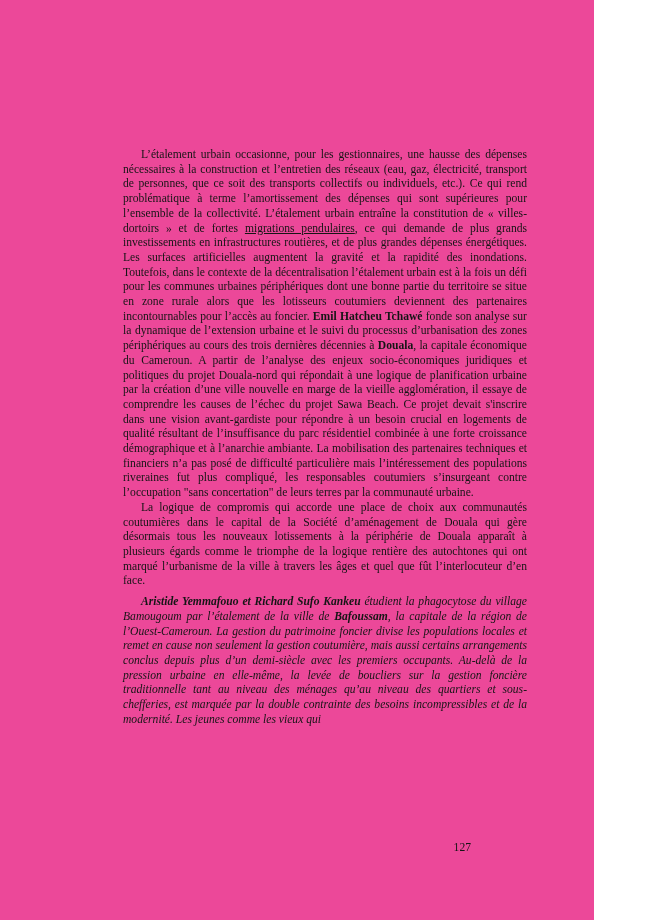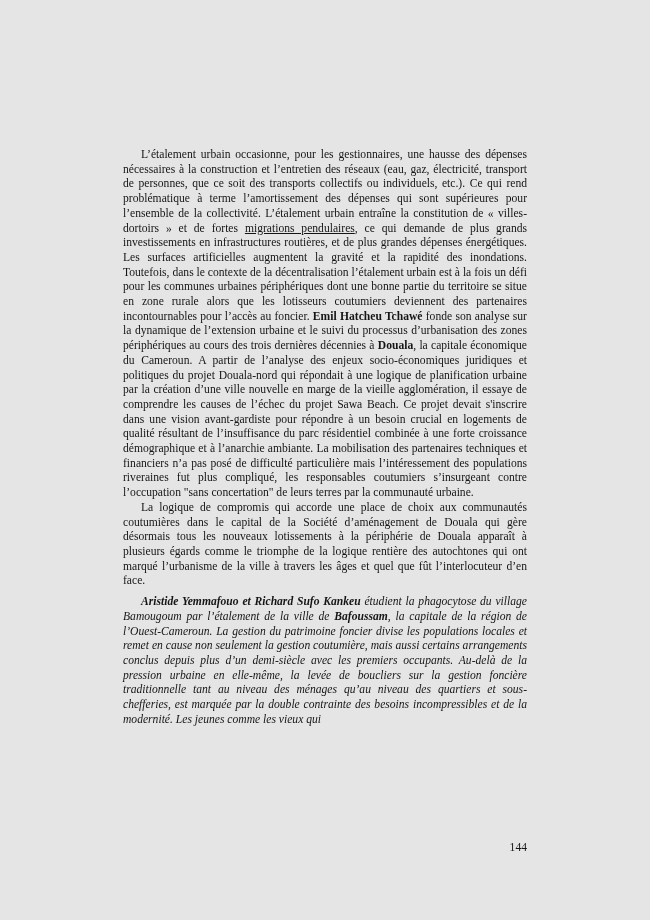--- a/index.html
+++ b/index.html
@@ -2,23 +2,23 @@
 <html><head>
 <meta charset="utf-8">
 <style>
   html, body {
     margin: 0;
     padding: 0;
     background: #ffffff;
   }
   .page {
     position: relative;
-    width: 650px;
+    width: 594px;
     height: 920px;
-    background: #e5e5e5;
+    background: #ec4899;
     overflow: hidden;
     font-family: "Liberation Serif", "DejaVu Serif", serif;
     color: #151515;
   }
   .content {
     position: absolute;
     left: 123px;
     top: 148px;
     width: 404px;
     text-align: justify;
@@ -47,14 +47,14 @@
 </style>
 </head>
 <body>
 
 <div class="page">
   <div class="content">
       <p class="para"><span class="normal">L’étalement urbain occasionne, pour les gestionnaires, une hausse des dépenses nécessaires à la construction et l’entretien des réseaux (eau, gaz, électricité, transport de personnes, que ce soit des transports collectifs ou individuels, etc.). Ce qui rend problématique à terme l’amortissement des dépenses qui sont supérieures pour l’ensemble de la collectivité. L’étalement urbain entraîne la constitution de « villes-dortoirs » et de fortes </span><span class="underline">migrations pendulaires</span><span class="normal">, ce qui demande de plus grands investissements en infrastructures routières, et de plus grandes dépenses énergétiques. Les surfaces artificielles augmentent la gravité et la rapidité des inondations. Toutefois, dans le contexte de la décentralisation l’étalement urbain est à la fois un défi pour les communes urbaines périphériques dont une bonne partie du territoire se situe en zone rurale alors que les lotisseurs coutumiers deviennent des partenaires incontournables pour l’accès au foncier. </span><span class="bold">Emil Hatcheu Tchawé</span><span class="normal"> fonde son analyse sur la dynamique de l’extension urbaine et le suivi du processus d’urbanisation des zones périphériques au cours des trois dernières décennies à </span><span class="bold">Douala</span><span class="normal">, la capitale économique du Cameroun. A partir de l’analyse des enjeux socio-économiques juridiques et politiques du projet Douala-nord qui répondait à une logique de planification urbaine par la création d’une ville nouvelle en marge de la vieille agglomération, il essaye de comprendre les causes de l’échec du projet Sawa Beach. Ce projet devait s'inscrire dans une vision avant-gardiste pour répondre à un besoin crucial en logements de qualité résultant de l’insuffisance du parc résidentiel combinée à une forte croissance démographique et à l’anarchie ambiante. La mobilisation des partenaires techniques et financiers n’a pas posé de difficulté particulière mais l’intéressement des populations riveraines fut plus compliqué, les responsables coutumiers s’insurgeant contre l’occupation "sans concertation" de leurs terres par la communauté urbaine.</span></p>
       <p class="para"><span class="normal">La logique de compromis qui accorde une place de choix aux communautés coutumières dans le capital de la Société d’aménagement de Douala qui gère désormais tous les nouveaux lotissements à la périphérie de Douala apparaît à plusieurs égards comme le triomphe de la logique rentière des autochtones qui ont marqué l’urbanisme de la ville à travers les âges et quel que fût l’interlocuteur d’en face.</span></p>
       <p class="para gap-before"><span class="bold">Aristide Yemmafouo et Richard Sufo Kankeu</span><span class="normal"> étudient la phagocytose du village Bamougoum par l’étalement de la ville de </span><span class="bold">Bafoussam</span><span class="normal">, la capitale de la région de l’Ouest-Cameroun. La gestion du patrimoine foncier divise les populations locales et remet en cause non seulement la gestion coutumière, mais aussi certains arrangements conclus depuis plus d’un demi-siècle avec les premiers occupants. Au-delà de la pression urbaine en elle-même, la levée de boucliers sur la gestion foncière traditionnelle tant au niveau des ménages qu’au niveau des quartiers et sous-chefferies, est marquée par la double contrainte des besoins incompressibles et de la modernité. Les jeunes comme les vieux qui</span></p>
     </div>
-  <div class="page-number">144</div>
+  <div class="page-number">127</div>
 </div>
 
 </body></html>

